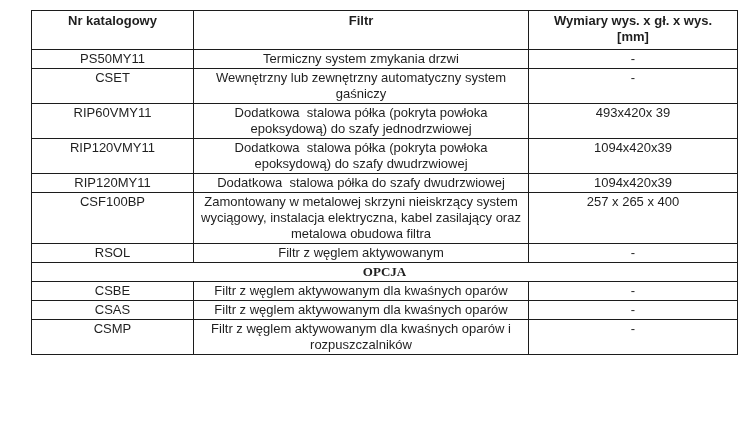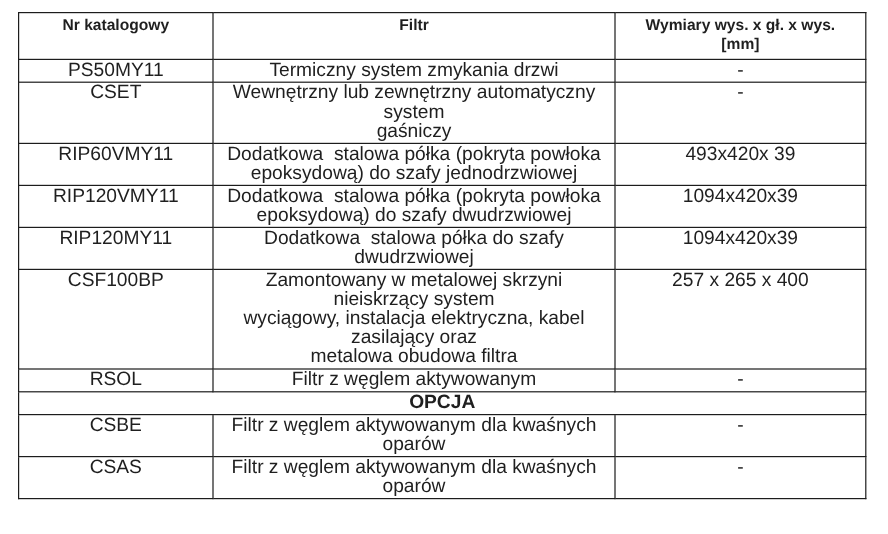--- a/index.html
+++ b/index.html
@@ -12,47 +12,48 @@
   }
   .page {
     position: relative;
     width: 740px;
     height: 445px;
     background: #ffffff;
     overflow: hidden;
   }
   table.catalog {
     position: absolute;
-    left: 15px;
+    left: 31px;
     top: 10px;
     width: 706px;
     border-collapse: collapse;
     table-layout: fixed;
   }
   table.catalog th,
   table.catalog td {
     border: 1px solid #1c1c1c;
     text-align: center;
     vertical-align: top;
     color: #1f1f1f;
-    font-size: 16px;
+    font-size: 13px;
     line-height: 16px;
     padding: 1px 3px;
     white-space: pre-wrap;
     overflow: hidden;
   }
   table.catalog th {
     font-size: 13px;
     font-weight: bold;
     padding: 2px 3px 4px 3px;
     line-height: 16px;
   }
   tr.section-row td {
     font-weight: bold;
     white-space: normal;
+    font-family: Liberation Serif, serif;
   }
   col.c1 { width: 162px; }
   col.c2 { width: 335px; }
   col.c3 { width: 209px; }
 </style>
 </head>
 <body>
 
 <div class="page">
   <table class="catalog">
@@ -116,15 +117,21 @@
       <tr>
         <td>CSBE</td>
         <td>Filtr z węglem aktywowanym dla kwaśnych oparów</td>
         <td>-</td>
       </tr>
       <tr>
         <td>CSAS</td>
         <td>Filtr z węglem aktywowanym dla kwaśnych oparów</td>
         <td>-</td>
       </tr>
+      <tr>
+        <td>CSMP</td>
+        <td>Filtr z węglem aktywowanym dla kwaśnych oparów i
+rozpuszczalników</td>
+        <td>-</td>
+      </tr>
     </tbody>
   </table>
 </div>
 
 </body></html>

